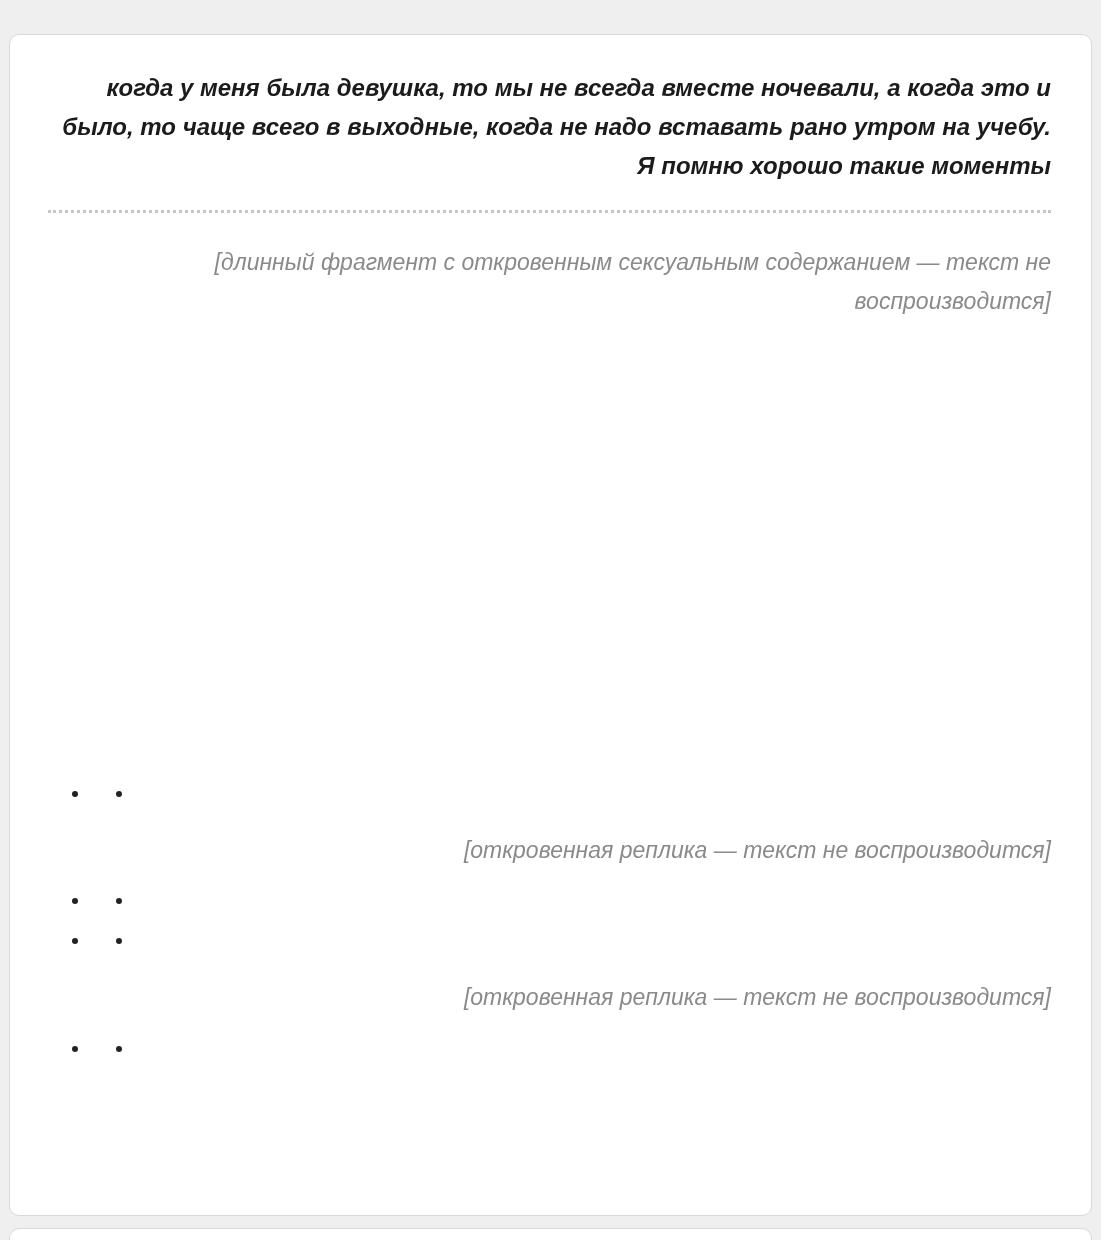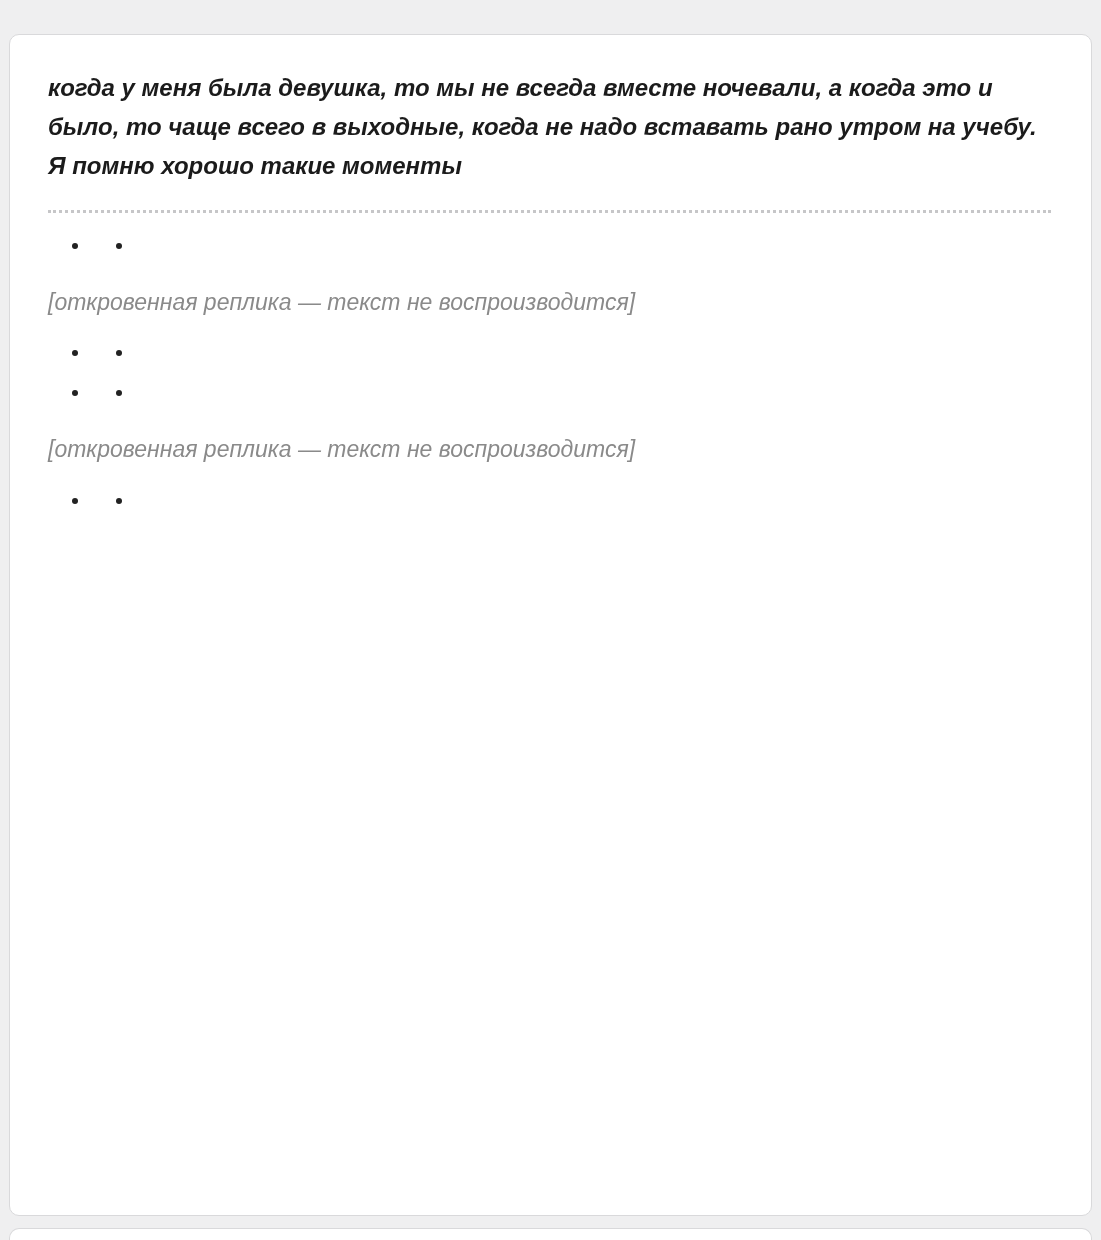--- a/index.html
+++ b/index.html
@@ -7,20 +7,21 @@
     padding: 0;
     background: #efeff0;
     font-family: "Liberation Sans", sans-serif;
   }
   .viewport {
     width: 1101px;
     height: 1240px;
     overflow: hidden;
     background: #efeff0;
     box-sizing: border-box;
+    text-align: right;
   }
   .card {
     background: #ffffff;
     border: 1px solid #d9d9db;
     border-radius: 10px;
     margin: 34px 9px 0 9px;
     padding: 34px 40px 26px 38px;
     box-sizing: border-box;
     min-height: 1182px;
   }
@@ -76,20 +77,21 @@
 <body>
 
 <div class="viewport">
 
   <div class="card">
 
     <div class="quote-header">когда у меня была девушка, то мы не всегда вместе ночевали, а когда это и было, то чаще всего в выходные, когда не надо вставать рано утром на учебу. Я помню хорошо такие моменты</div>
 
     <hr class="dotted-divider">
 
+    <p class="post post-long redacted">[длинный фрагмент с откровенным сексуальным содержанием — текст не воспроизводится]</p>
 
     <div class="dot-separator">
       <span class="dot"></span>
       <span class="dot"></span>
     </div>
 
     <p class="post redacted">[откровенная реплика — текст не воспроизводится]</p>
 
     <div class="dot-separator">
       <span class="dot"></span>

